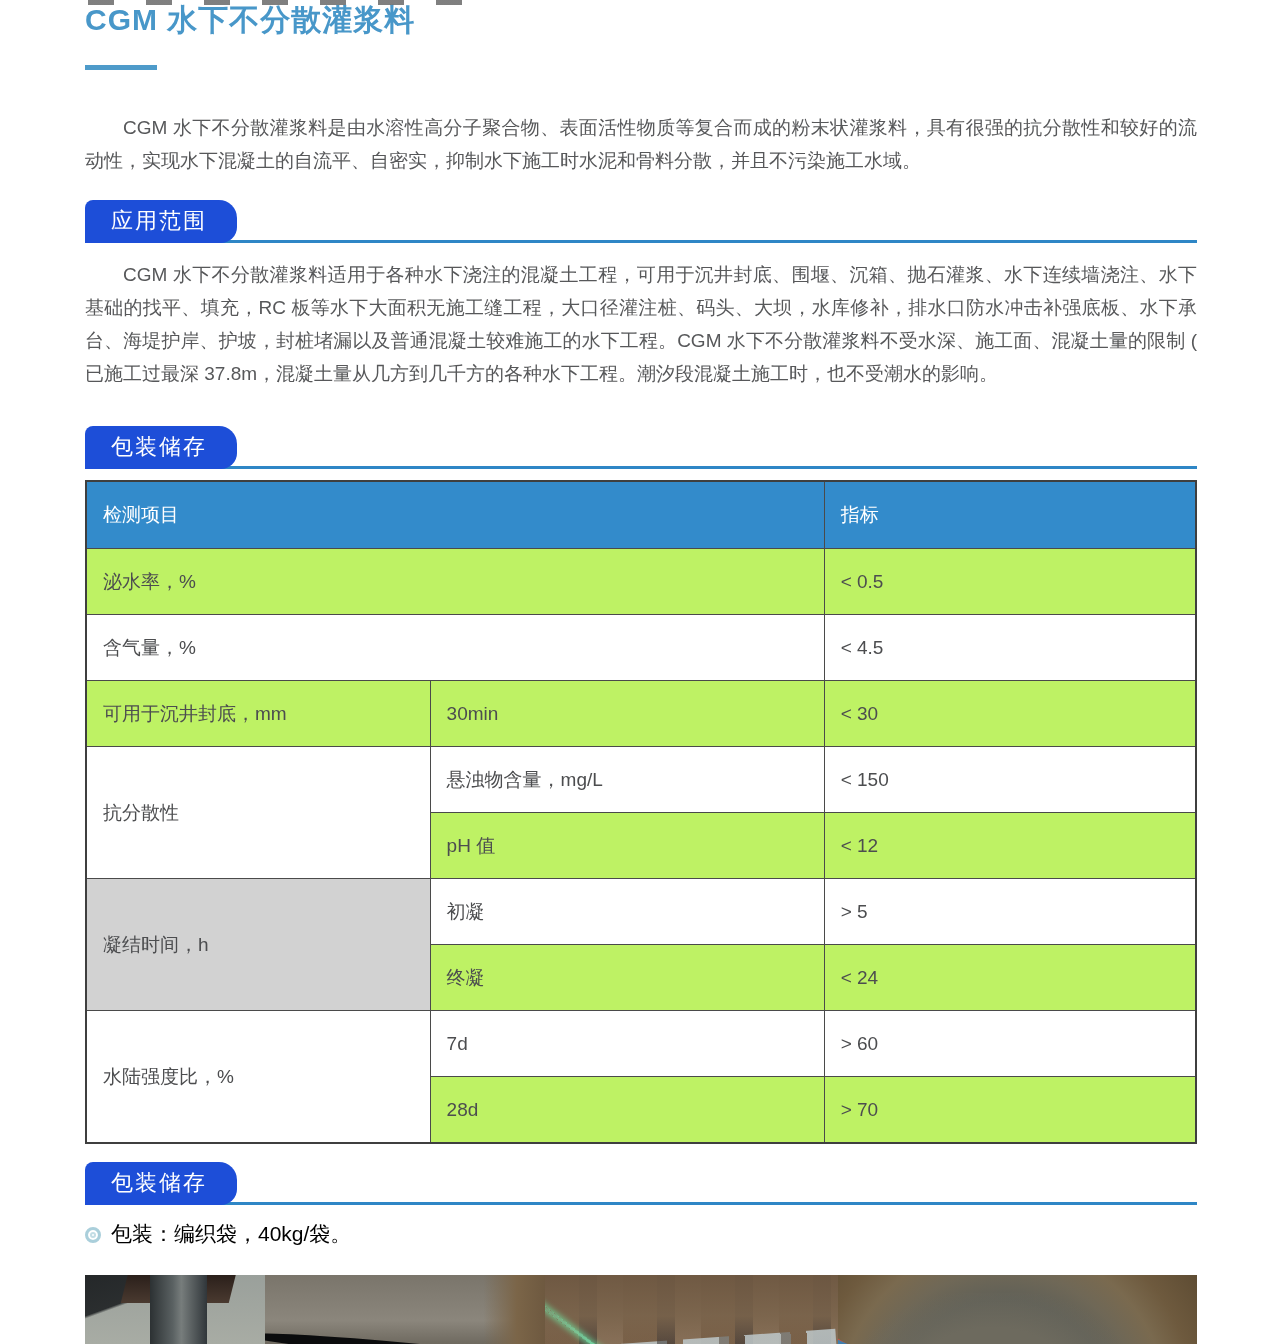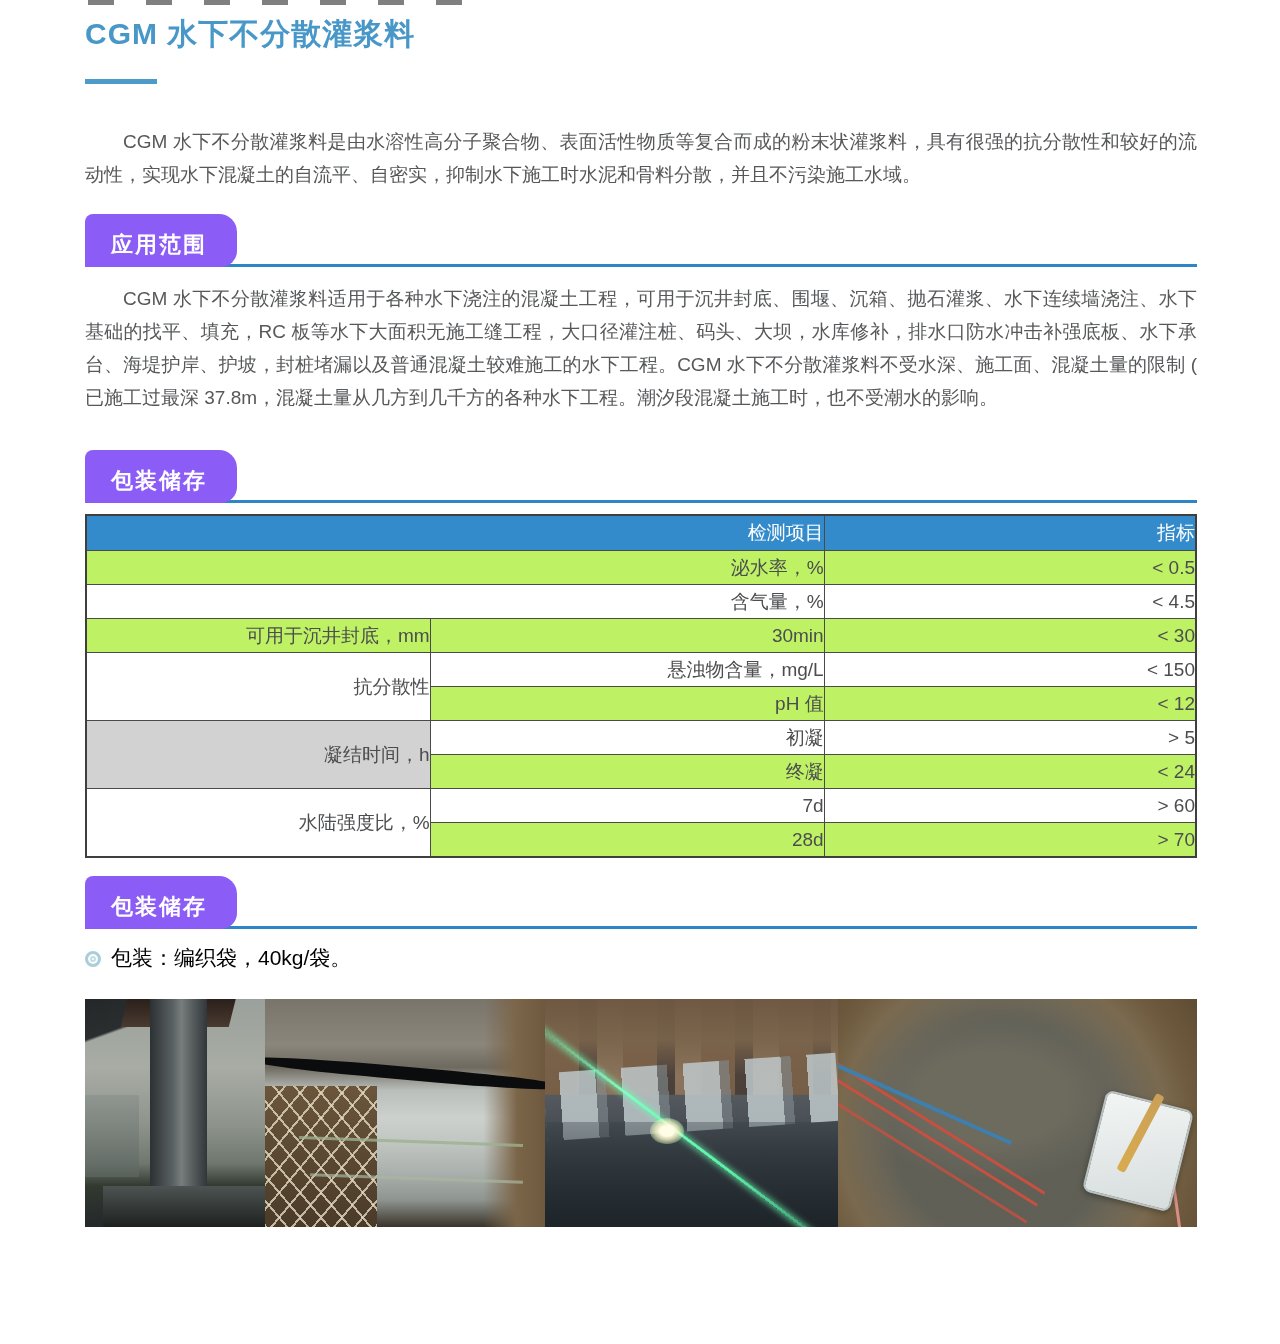--- a/index.html
+++ b/index.html
@@ -15,21 +15,21 @@
 
   
   .top-clip{
     position:absolute;top:0;left:88px;width:380px;height:5px;
     background:repeating-linear-gradient(90deg,#3b3b3b 0 26px,transparent 26px 58px);
     opacity:.65;
   }
 
   
   .doc-title{
-    margin:0;padding-top:14px;
+    margin:0;
     font-size:30px;font-weight:700;letter-spacing:1px;
     color:#4897c9;
   }
   .title-underline{
     width:72px;height:5px;background:#4e9bca;margin-top:24px;
   }
 
   
   .para{
     margin:0;
@@ -38,23 +38,23 @@
     color:#57585a;
   }
   .intro-para{margin-top:41px;}
   .app-para{margin-top:15px;}
 
   
   .section-head{position:relative;margin-top:0;}
   .badge{
     position:relative;z-index:2;
     display:inline-block;
-    background:#8b5cf6;color:#ffffff;
-    font-size:22px;font-weight:700;letter-spacing:2px;
-    padding:16px 30px 7px 26px;
+    background:#1d4ed8;color:#ffffff;
+    font-size:22px;font-weight:400;letter-spacing:2px;
+    padding:6px 30px 7px 26px;
     border-radius:8px 18px 16px 0;
   }
   .head-rule{
     position:relative;z-index:1;
     height:3px;background:#2e86c6;margin-top:-3px;
   }
   .sh-app{margin-top:23px;}
   .sh-perf{margin-top:36px;}
   .sh-pack{margin-top:18px;}
 
@@ -66,22 +66,22 @@
   }
   table.perf{
     width:100%;
     margin-top:11px;
     border-collapse:collapse;
     table-layout:fixed;
     font-size:19px;color:#4c4d4f;
   }
   table.perf th,table.perf td{
     border:1px solid #4a4a4a;
-    text-align:right;vertical-align:middle;
-    padding:0;
+    text-align:left;vertical-align:middle;
+    padding:16px;
   }
   table.perf{border:2px solid #3f3f3f;}
   table.perf th{
     height:34px;
     background:#338bcb;color:#ffffff;
     font-weight:400;font-size:19px;
   }
   table.perf td{height:33px;background:#ffffff;}
   tr.row-gray td{background:#bef264;}
   tr.row-white td{background:#ffffff;}

